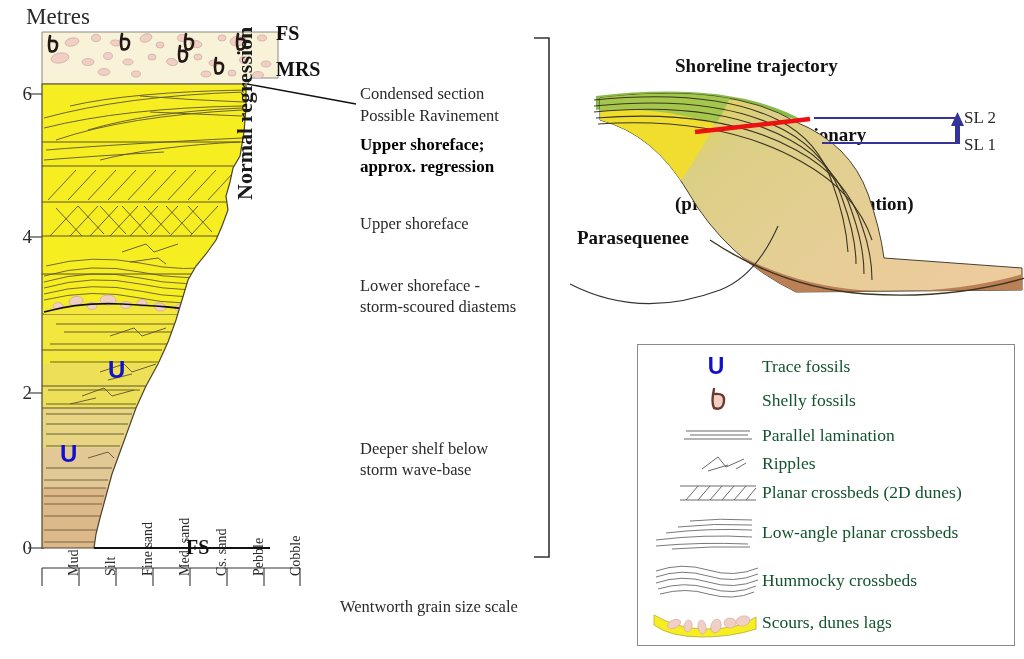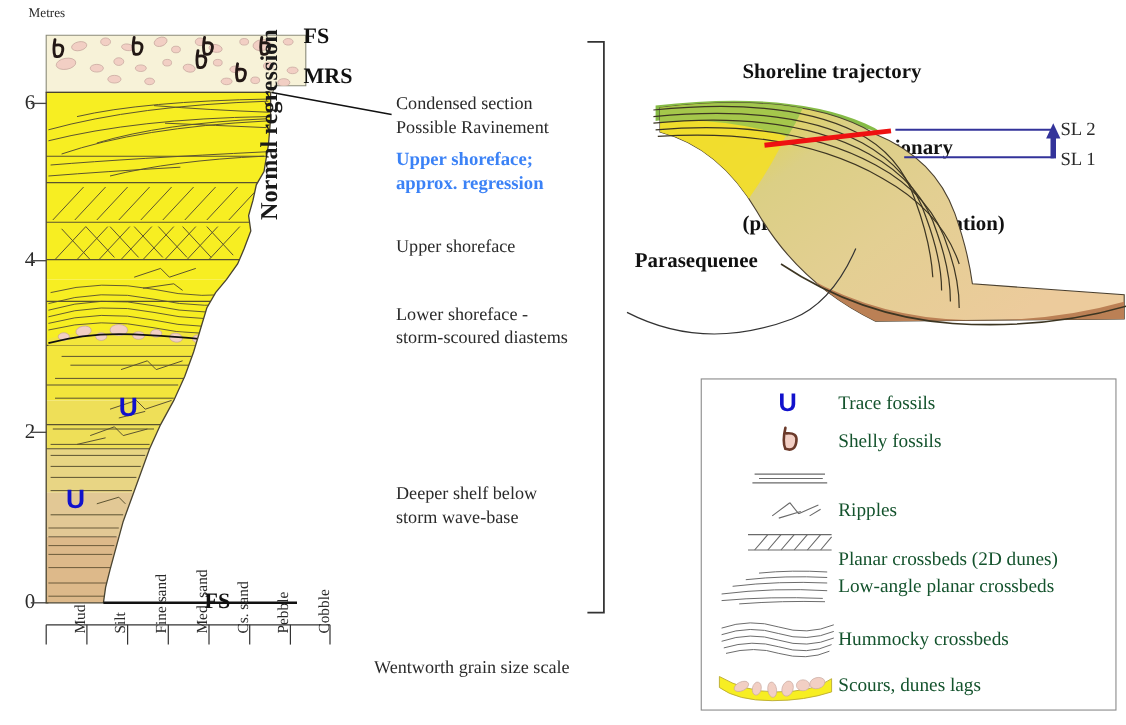--- a/index.html
+++ b/index.html
@@ -1,23 +1,23 @@
 <!DOCTYPE html>
 <html><head>
 <meta charset="utf-8">
 <style>
   html,body{margin:0;padding:0;background:#ffffff;}
   body{width:1024px;height:659px;position:relative;overflow:hidden;
        font-family:"Liberation Serif","DejaVu Serif",serif;color:#1a1a1a;}
   .abs{position:absolute;}
   .txt{font-family:"Liberation Serif","DejaVu Serif",serif;color:#2a2a2a;white-space:pre;}
-  #metres-label{left:26px;top:4px;font-size:12px;}
+  #metres-label{left:26px;top:4px;font-size:23px;}
   .axis-num{font-size:19px;text-align:right;width:26px;}
   .facies-note{font-size:16.5px;line-height:20px;margin-top:47px;}
-  .facies-note.b{font-weight:bold;font-size:17px;line-height:21px;color:#3b82f6;}
+  .facies-note.b{font-weight:bold;font-size:17px;line-height:21px;color:#000000;}
   .marker{font-size:20px;font-weight:bold;color:#111;}
   #normal-regression{left:232px;top:200px;width:240px;font-size:22px;font-weight:bold;
       color:#1a1a1a;transform:rotate(-90deg);transform-origin:0 0;}
   .gs-tick-label{font-size:14px;transform:rotate(-90deg);transform-origin:left top;
       white-space:nowrap;}
   #wentworth{left:340px;top:597px;font-size:16.5px;}
   #traj-title{left:675px;top:8px;font-size:19px;font-weight:bold;line-height:23px;color:#111;}
   .sl-label{font-size:17px;}
   #parasequence{left:577px;top:227px;font-size:19px;font-weight:bold;color:#111;}
   #legend-box{left:637px;top:344px;width:376px;height:300px;border:1px solid #8a8a8a;
@@ -375,20 +375,21 @@
   </div>
 
   <div class="abs" style="left:0;top:80px;width:100%;height:26px;">
     <svg class="abs" style="left:44px;top:0;" width="72" height="22" viewBox="0 0 72 22">
       <g stroke="#6a6a6a" stroke-width="1" fill="none">
         <line x1="4" y1="6" x2="68" y2="6"></line>
         <line x1="8" y1="10" x2="66" y2="10"></line>
         <line x1="2" y1="14" x2="70" y2="14"></line>
       </g>
     </svg>
+    <div class="abs txt legend-text" style="left:124px;top:0;">Parallel lamination</div>
   </div>
 
   <div class="abs" style="left:0;top:108px;width:100%;height:26px;">
     <svg class="abs" style="left:58px;top:0;" width="60" height="22" viewBox="0 0 60 22">
       <g stroke="#6a6a6a" stroke-width="1" fill="none">
         <path d="M6,16 L22,4 M22,4 L30,14 M30,14 L48,6"></path>
         <path d="M12,18 L32,12 M40,16 L50,10"></path>
       </g>
     </svg>
     <div class="abs txt legend-text" style="left:124px;top:0;">Ripples</div>
@@ -396,21 +397,21 @@
 
   <div class="abs" style="left:0;top:136px;width:100%;height:28px;">
     <svg class="abs" style="left:38px;top:0;" width="84" height="24" viewBox="0 0 84 24">
       <g stroke="#6a6a6a" stroke-width="1" fill="none">
         <line x1="4" y1="5" x2="80" y2="5"></line>
         <line x1="4" y1="19" x2="80" y2="19"></line>
         <path d="M10,19 L22,5 M22,19 L34,5 M34,19 L46,5
                  M46,19 L58,5 M58,19 L70,5 M70,19 L80,7"></path>
       </g>
     </svg>
-    <div class="abs txt legend-text" style="left:124px;top:1px;margin-top:16px;">Planar crossbeds (2D dunes)</div>
+    <div class="abs txt legend-text" style="left:124px;top:1px;">Planar crossbeds (2D dunes)</div>
   </div>
 
   <div class="abs" style="left:0;top:214px;width:100%;height:42px;">
     <svg class="abs" style="left:12px;top:0;" width="110" height="42" viewBox="0 0 110 42">
       <g stroke="#6a6a6a" stroke-width="0.9" fill="none">
         <path d="M6,12  q26,-9 52,-1 q26,8 50,-2"></path>
         <path d="M6,18  q26,-9 52,-1 q26,8 50,-2"></path>
         <path d="M6,24  q26,-9 52,-1 q26,8 50,-2"></path>
         <path d="M8,30  q26,-8 50,-1 q26,8 48,-2"></path>
         <path d="M10,35 q26,-7 48,0 q26,7 46,-2"></path>

